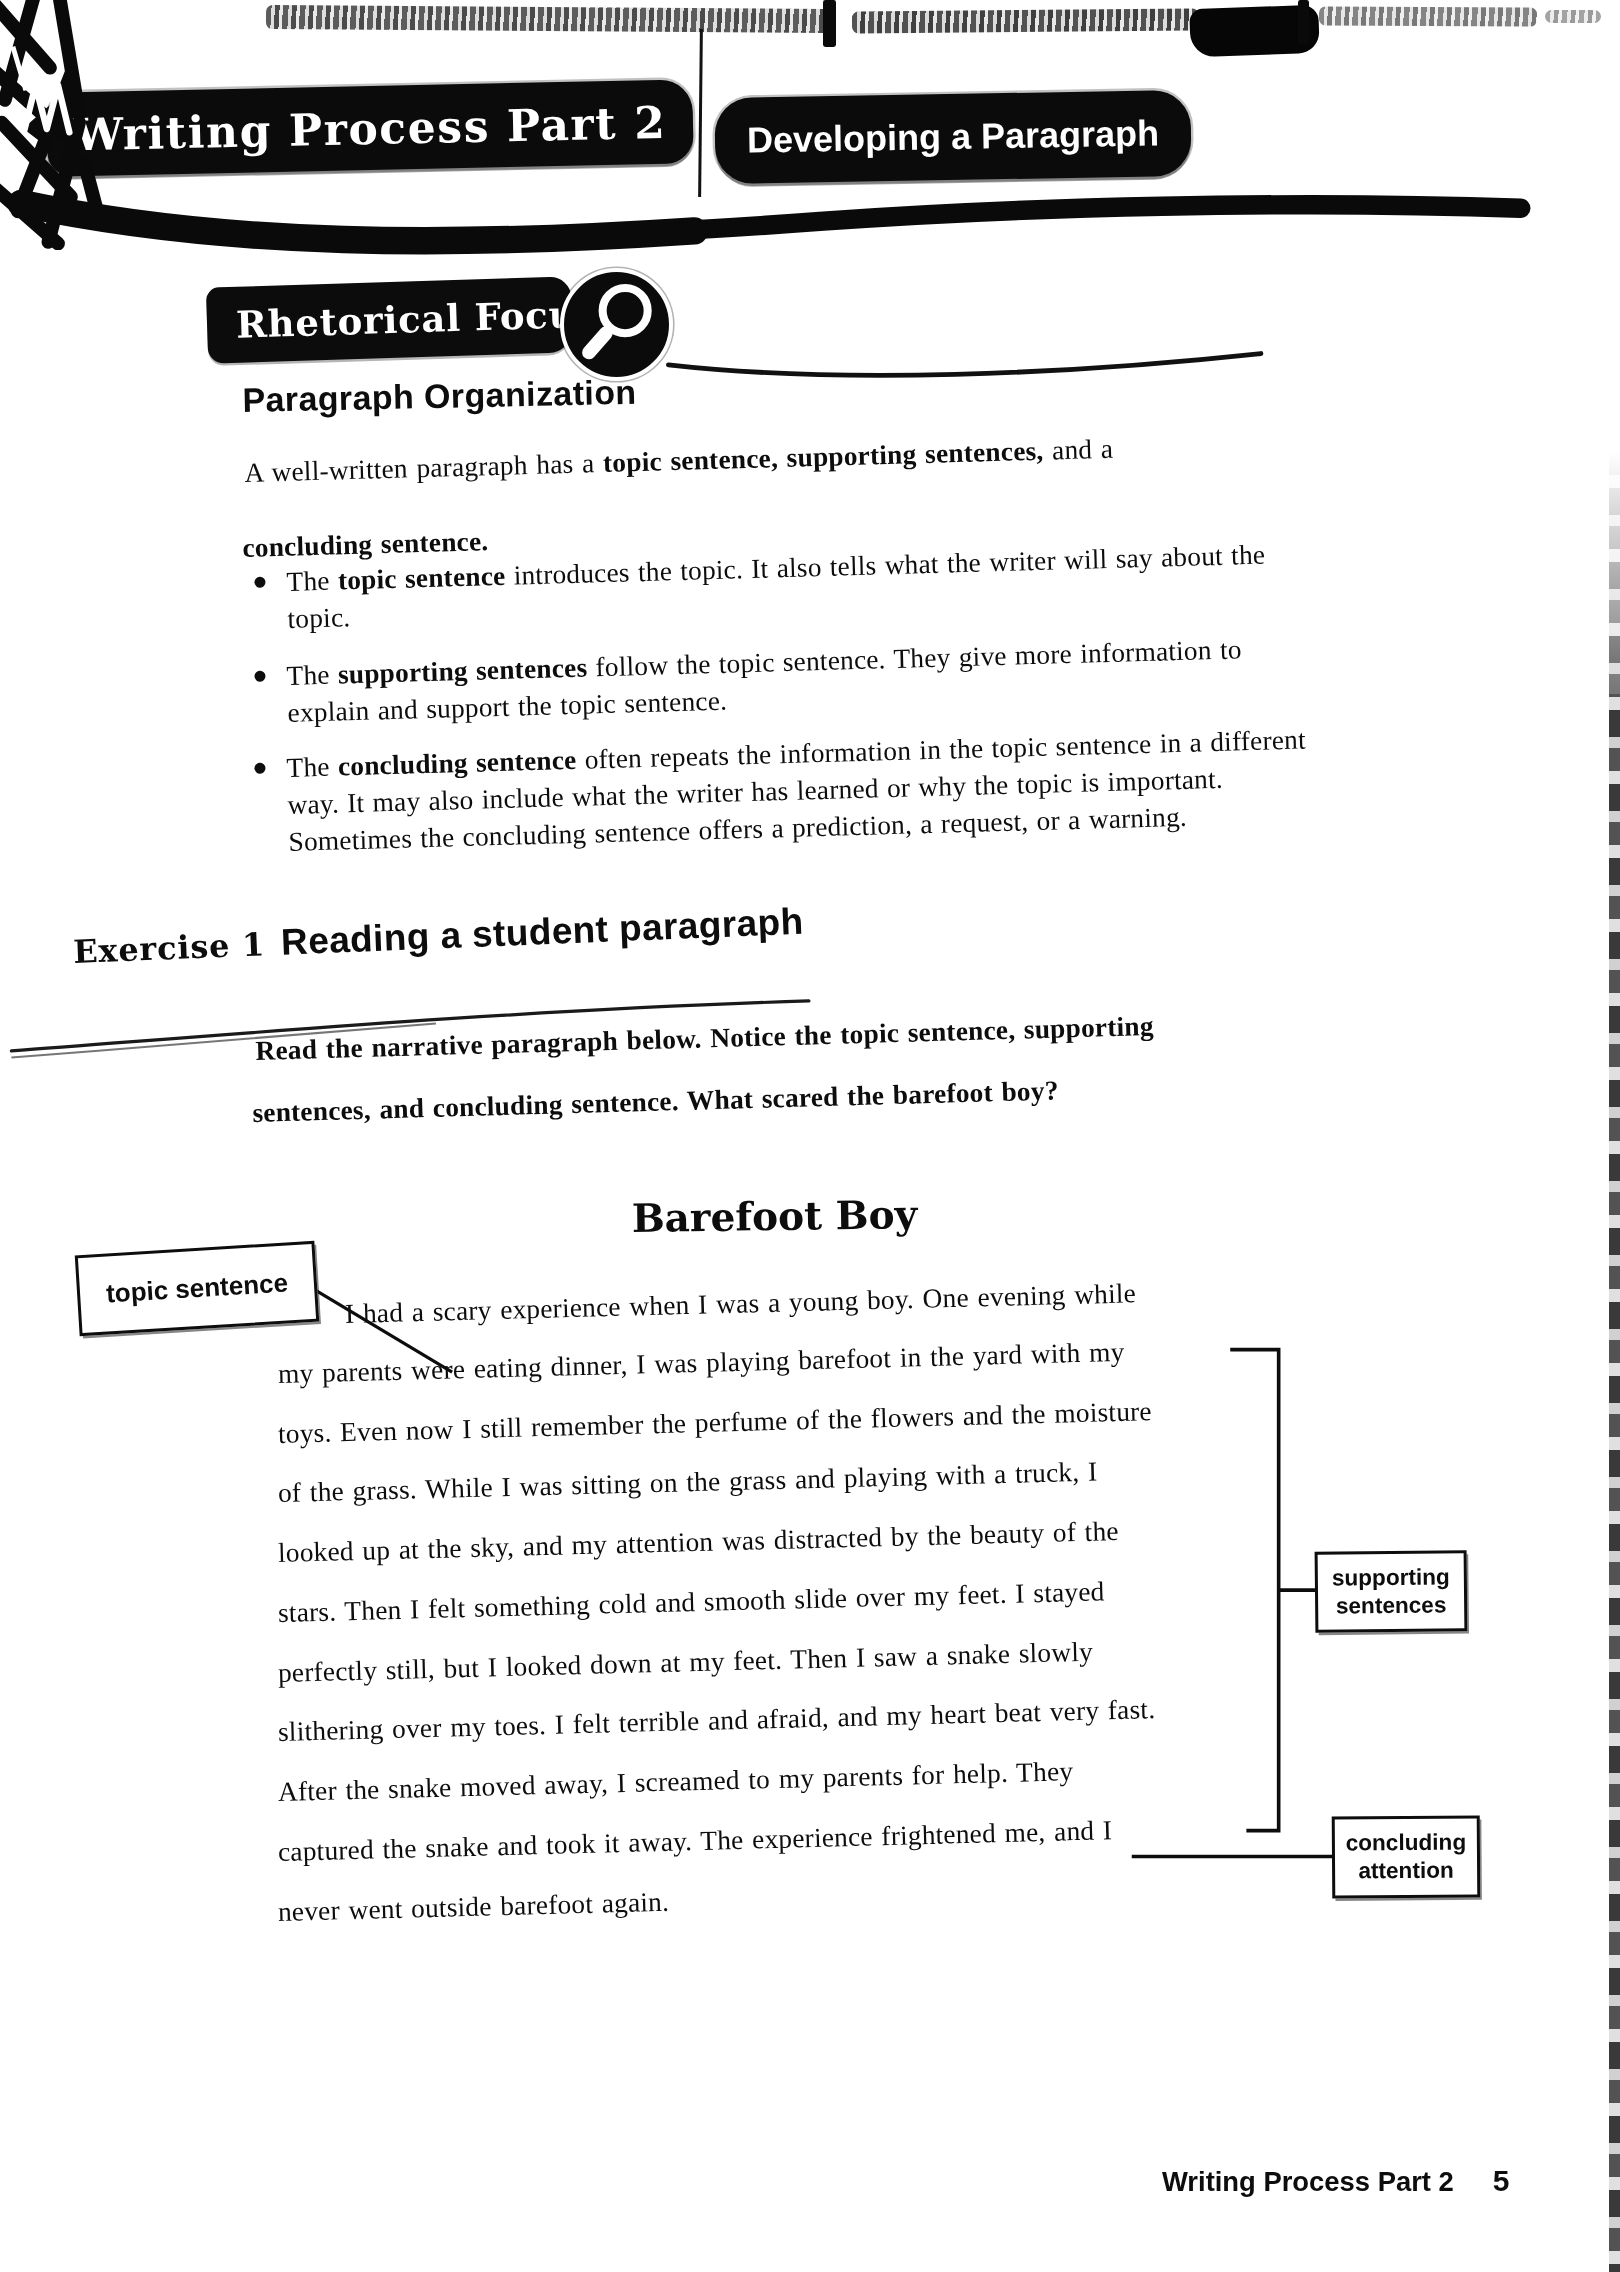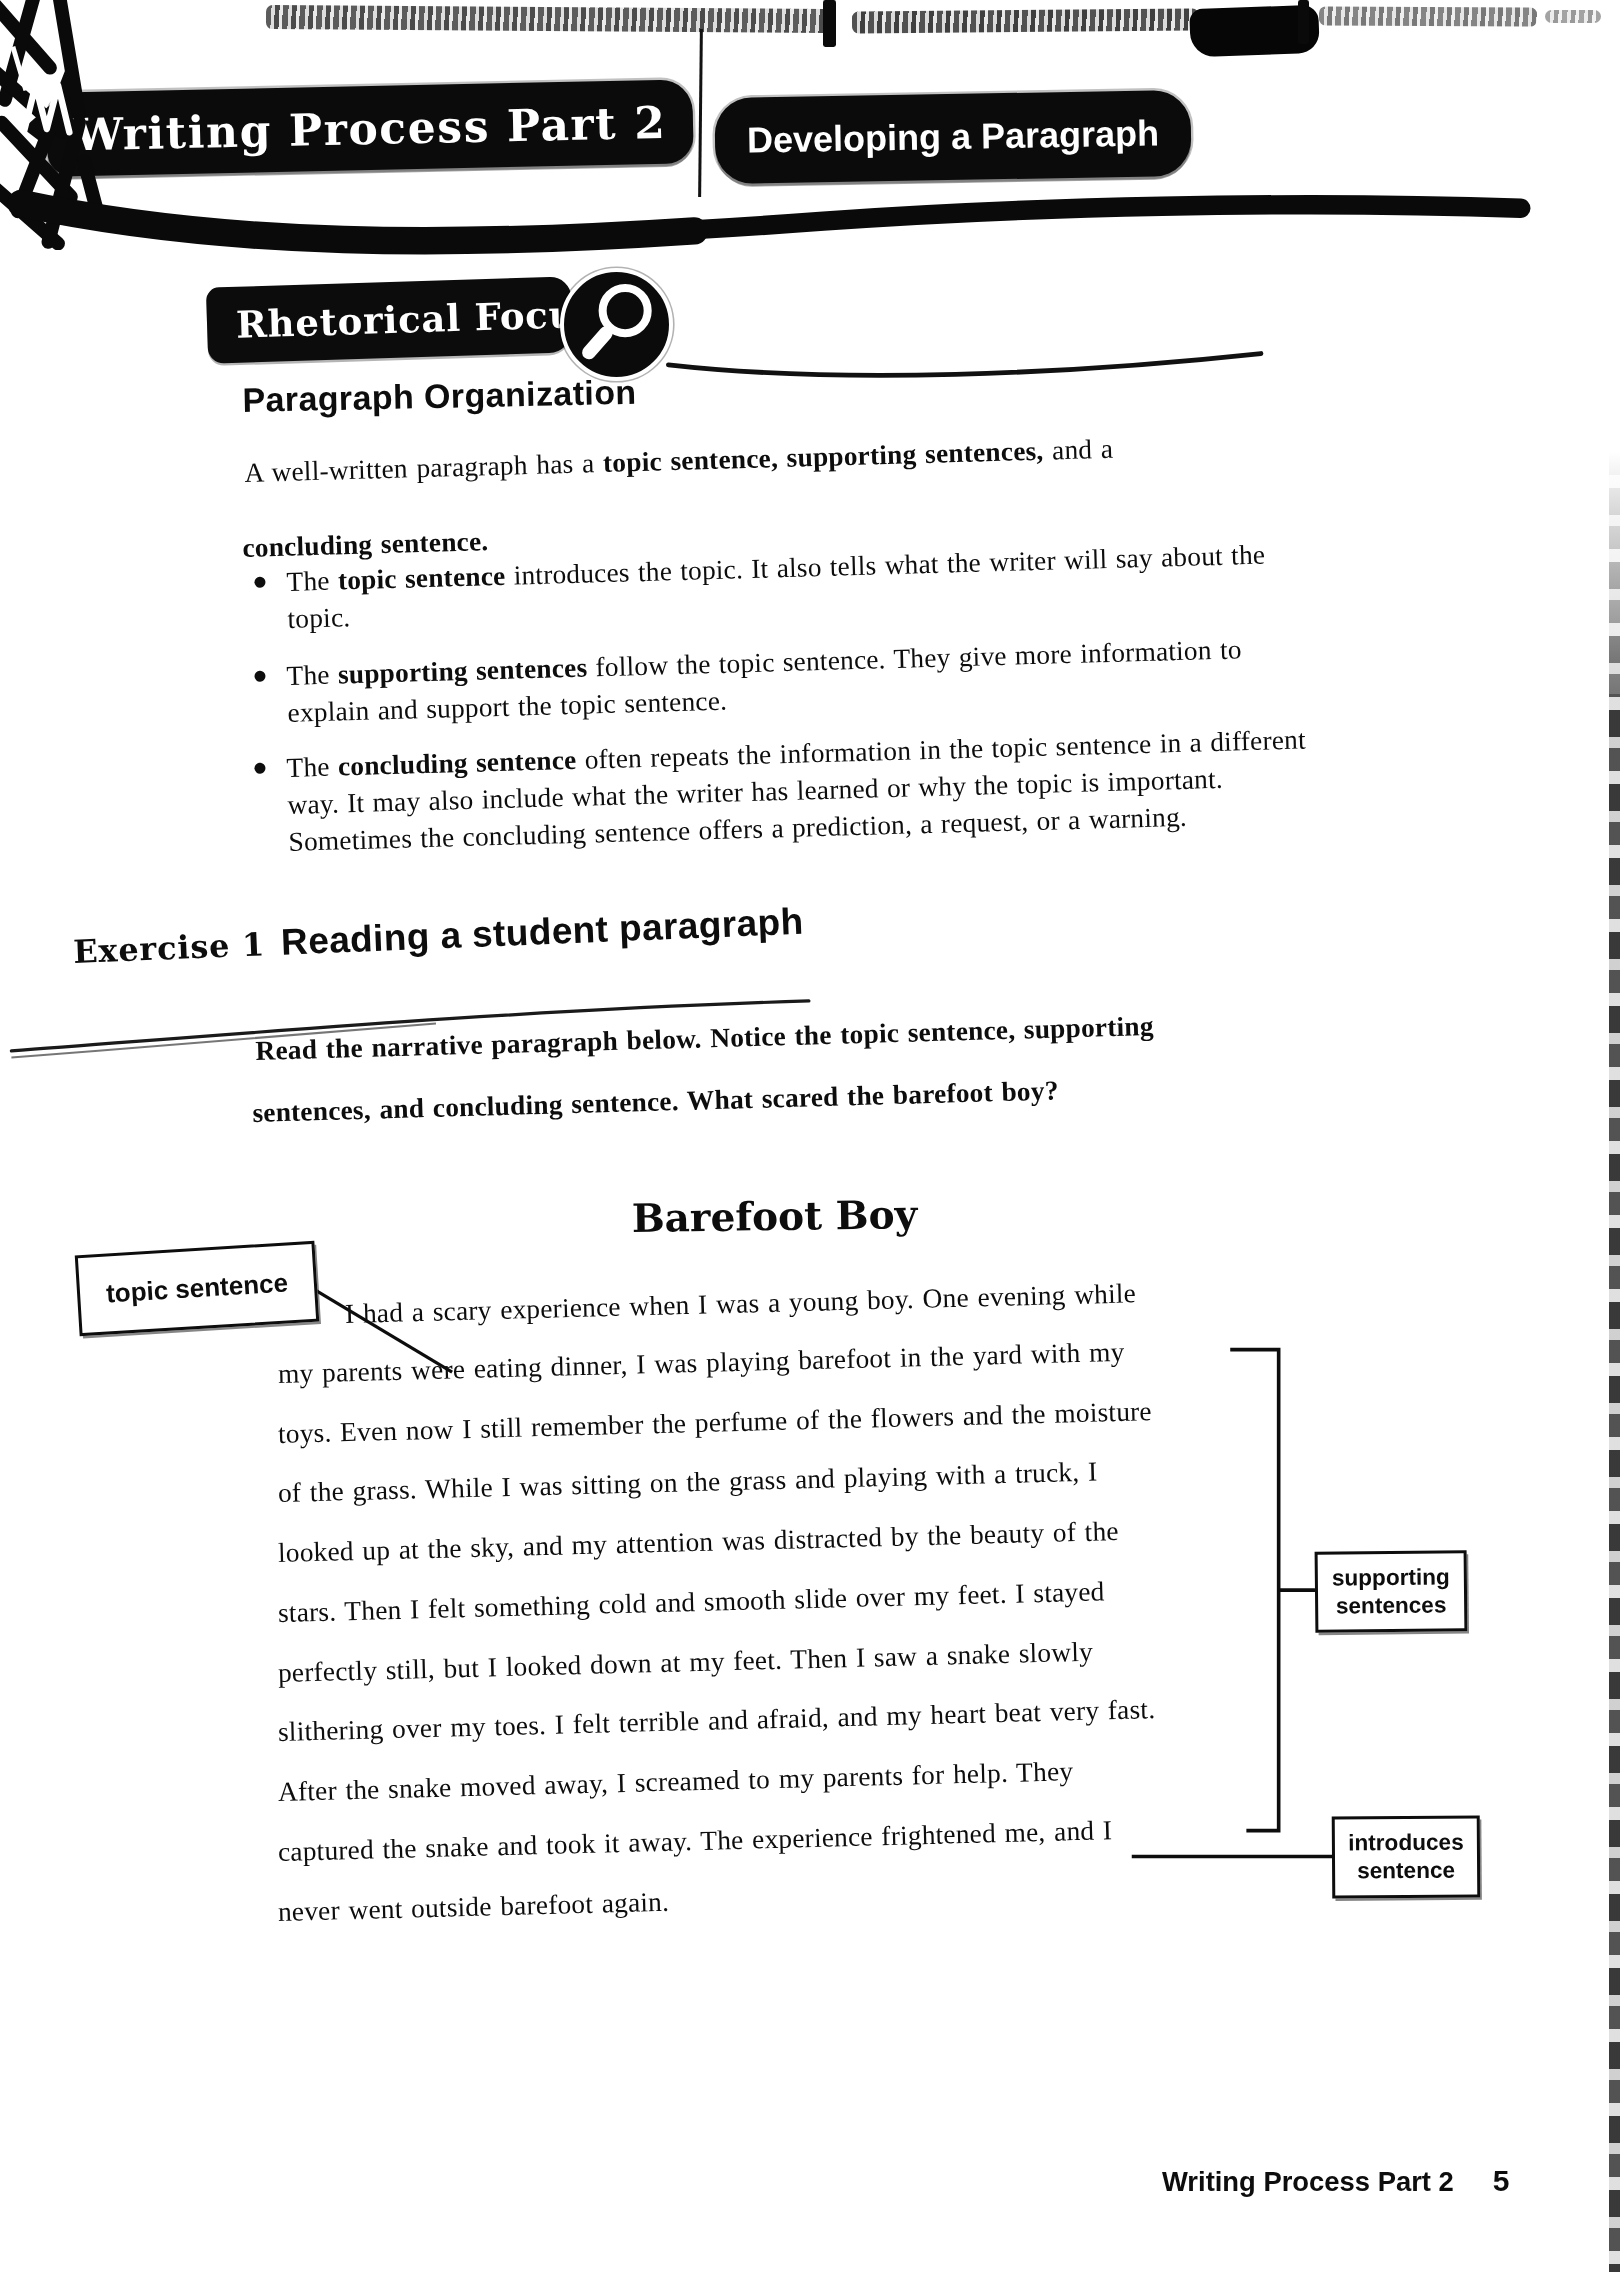--- a/index.html
+++ b/index.html
@@ -213,22 +213,22 @@
   <div class="story-line" style="top:1717px;">slithering over my toes. I felt terrible and afraid, and my heart beat very fast.</div>
   <div class="story-line" style="top:1777px;">After the snake moved away, I screamed to my parents for help. They</div>
   <div class="story-line" style="top:1837px;">captured the snake and took it away. The experience frightened me, and I</div>
   <div class="story-line" style="top:1897px;">never went outside barefoot again.</div>
 
   <div class="abs callout" id="supporting-box">
     <span>supporting</span>
     <span>sentences</span>
   </div>
   <div class="abs callout" id="concluding-box">
-    <span>introduces</span>
-    <span>sentence</span>
+    <span>concluding</span>
+    <span>attention</span>
   </div>
 
   <div class="abs" id="footer">
     <span class="ftxt">Writing Process Part 2</span><span class="fpage">5</span>
   </div>
 
   <div class="abs" id="right-artifact"></div>
   <div class="abs" id="right-artifact-fade"></div>
 
 </div>

